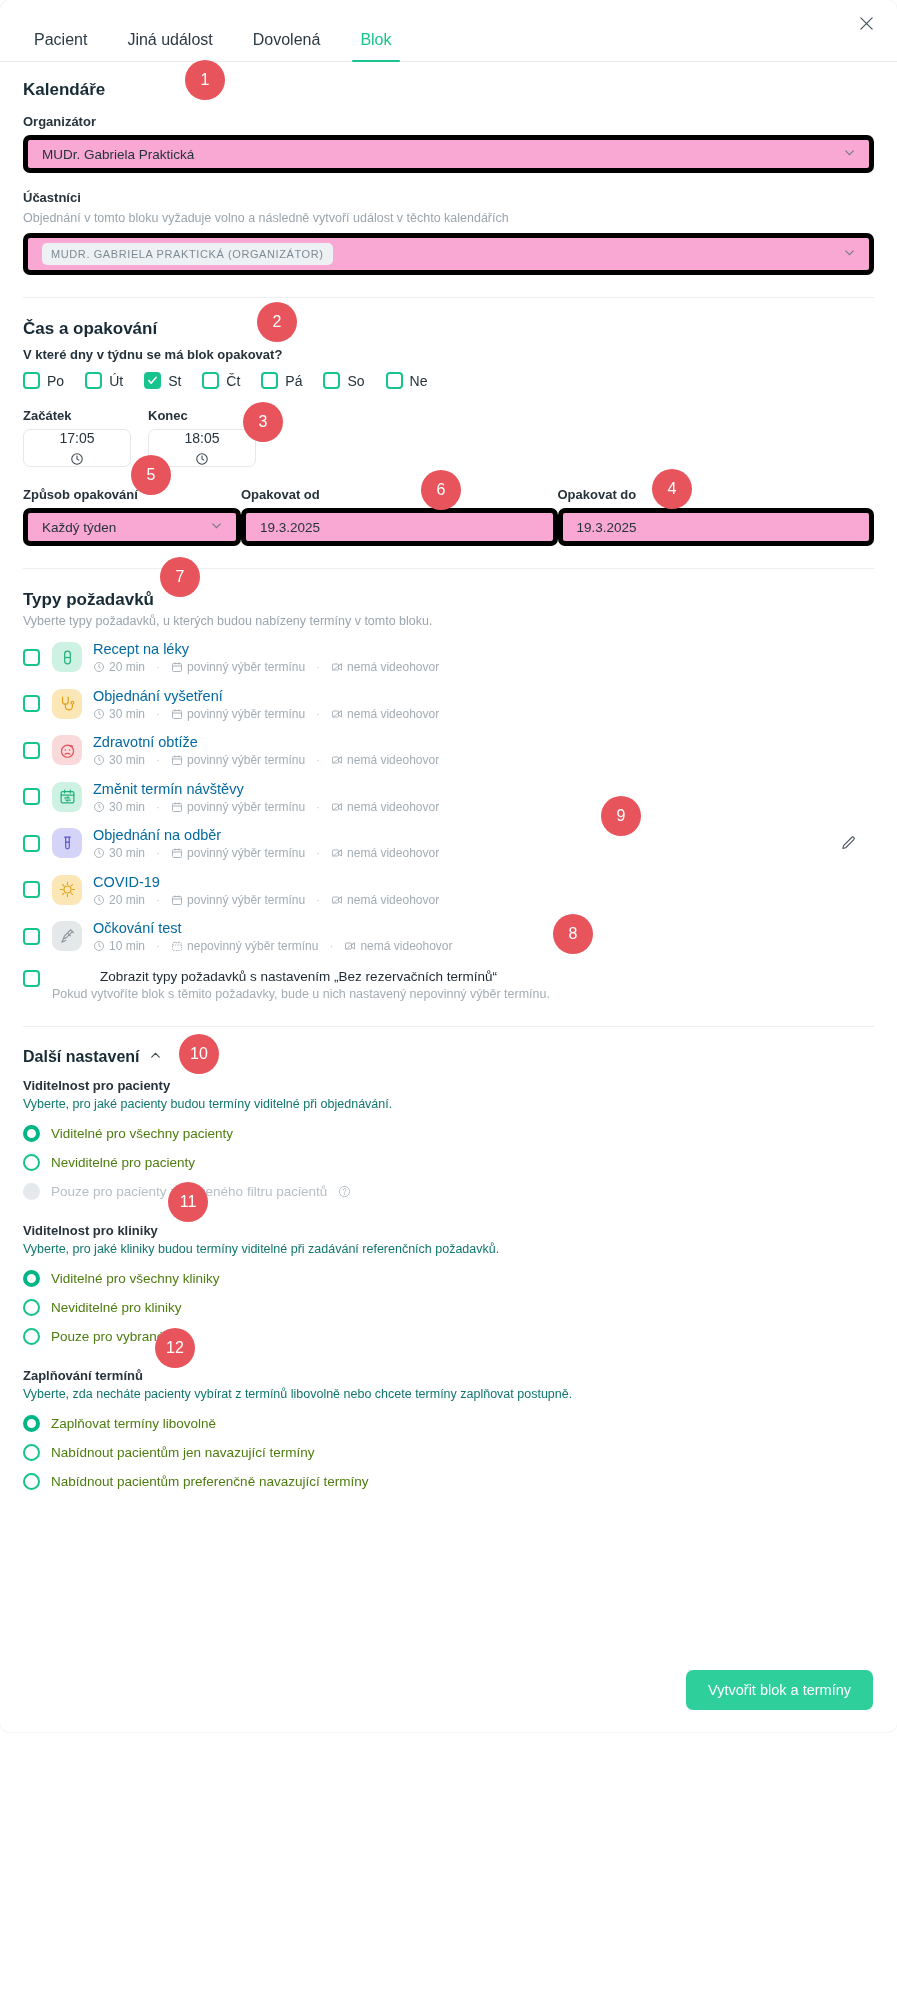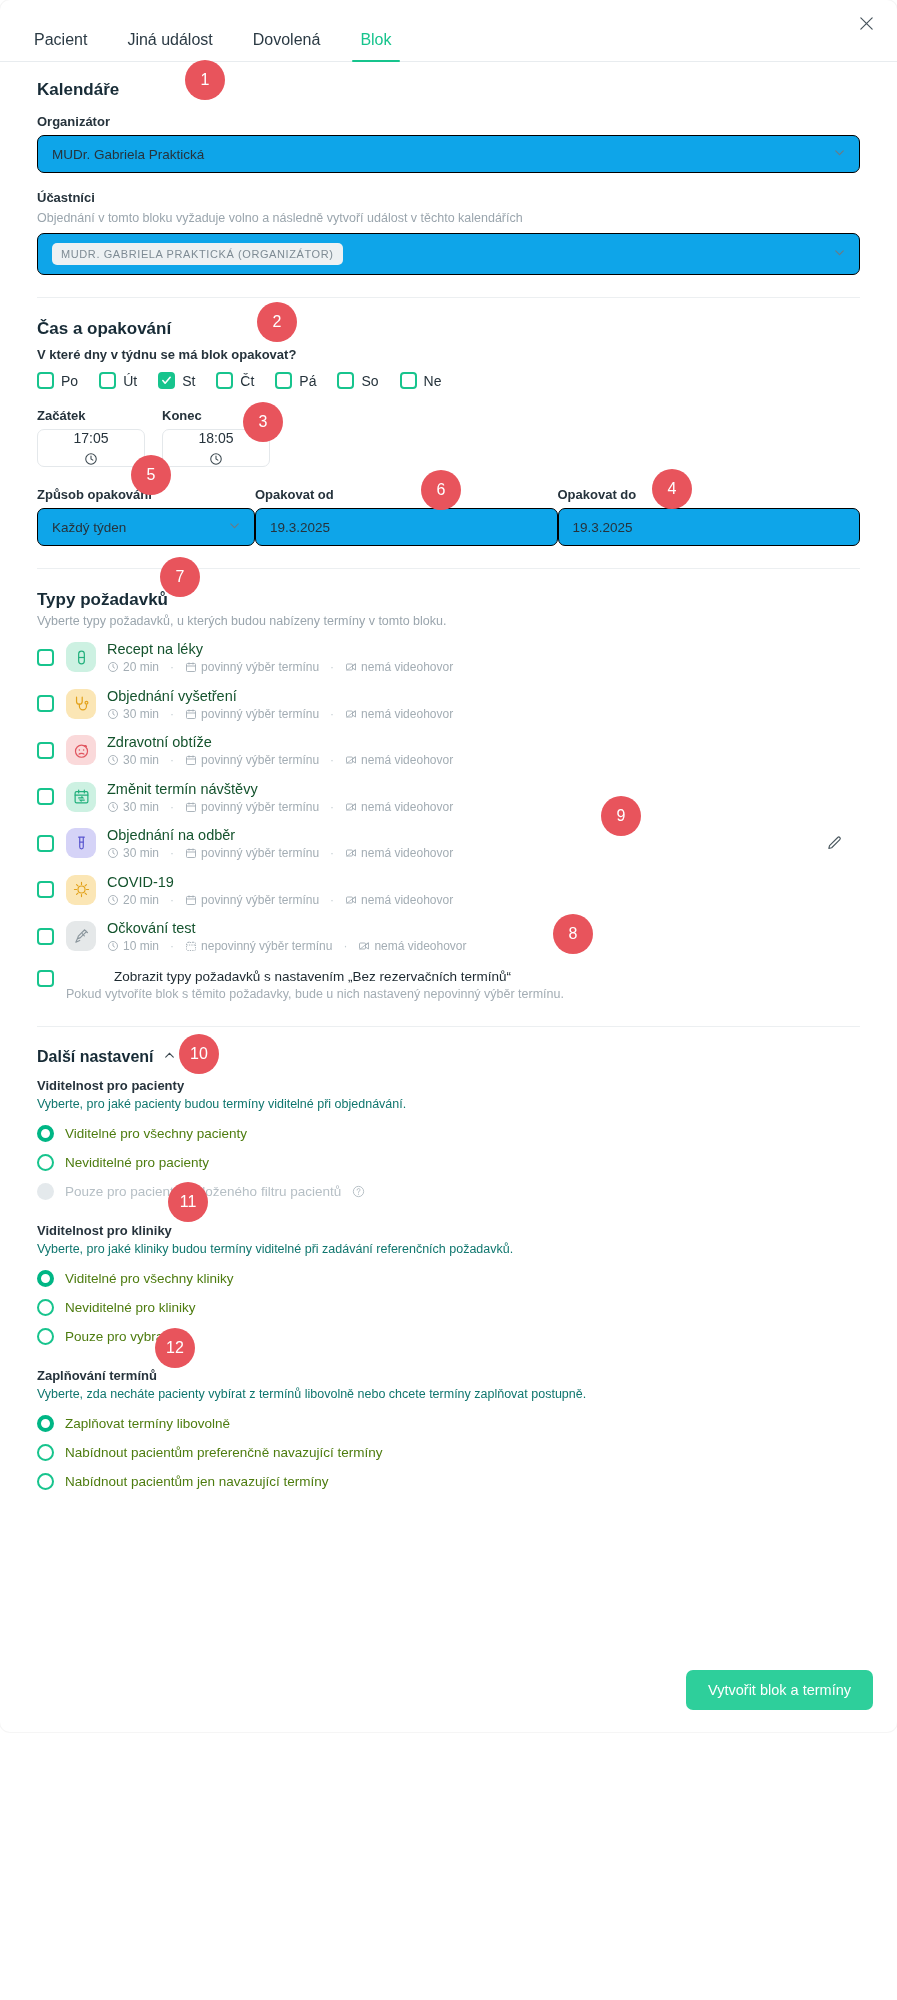--- a/index.html
+++ b/index.html
@@ -51,37 +51,37 @@
     position: absolute;
     right: 16px; top: 8px;
     width: 30px; height: 30px;
     display: flex; align-items: center; justify-content: center;
     cursor: pointer;
     color: #4a575f;
   }
   .close-btn svg { width: 17px; height: 17px; }
 
   
-  .content { padding: 0 37px; }
+  .content { padding: 0 23px; }
   .section-title {
     font-size: 17px; font-weight: bold; color: #172b36;
     margin: 0 0 14px 0;
   }
   .field-label {
     font-size: 13px; font-weight: bold; color: #26333c;
     margin-bottom: 6px;
   }
   .field-hint {
     font-size: 12.5px; color: #9aa5ad; margin-bottom: 8px;
   }
   .select, .textinput {
     height: 38px;
-    border: 1px solid #000000;
+    border: 5px solid #000000;
     border-radius: 7px;
-    background: #0ea5e9;
+    background: #f9a8d4;
     display: flex; align-items: center;
     padding: 0 14px;
     font-size: 13.5px;
     color: #26333c;
     position: relative;
     cursor: pointer;
   }
   .select .chev {
     position:absolute; right: 13px; top: 50%; transform: translateY(-50%);
     color: #6d7a83;
@@ -153,21 +153,21 @@
     padding: 6px 0;
     position: relative;
   }
   .reqrow .cbx { margin-right: 12px; }
   .req-ico {
     width: 30px; height: 30px; border-radius: 9px;
     display:flex; align-items:center; justify-content:center;
     margin-right: 11px; flex:0 0 auto;
   }
   .req-ico svg { width: 17px; height: 17px; }
-  .req-title { font-size: 14.5px; color:#14532d; line-height: 1.25;}
+  .req-title { font-size: 14.5px; color:#0369a1; line-height: 1.25;}
   .req-meta {
     font-size: 12px; color:#a3adb4; display:flex; align-items:center;
     gap: 11px; margin-top: 2px; line-height:1.2;
   }
   .req-meta .mi { display:flex; align-items:center; gap:4px;}
   .req-meta svg { width: 12px; height: 12px; }
   .dot { color:#c5ced3; }
   .edit-pencil {
     position: absolute; right: 15px; top: 50%; transform: translateY(-50%);
     width: 22px; height:22px; color: #4b585f; cursor:pointer;
@@ -717,25 +717,25 @@
 
       <div style="margin-top:17px;">
         <div class="subsec-title">Zaplňování termínů</div>
         <div class="subsec-hint">Vyberte, zda necháte pacienty vybírat z termínů libovolně nebo chcete termíny zaplňovat postupně.</div>
         <label class="radio-row">
           <span class="radio selected"></span>
           <span>Zaplňovat termíny libovolně</span>
         </label>
         <label class="radio-row">
           <span class="radio"></span>
-          <span>Nabídnout pacientům preferenčně navazující termíny</span>
+          <span>Nabídnout pacientům jen navazující termíny</span>
         </label>
         <label class="radio-row">
           <span class="radio"></span>
-          <span>Nabídnout pacientům jen navazující termíny</span>
+          <span>Nabídnout pacientům preferenčně navazující termíny</span>
         </label>
       </div>
     </div>
 
   </div>
 
   <div class="footer">
     <button class="primary-btn">Vytvořit blok a termíny</button>
   </div>
 

